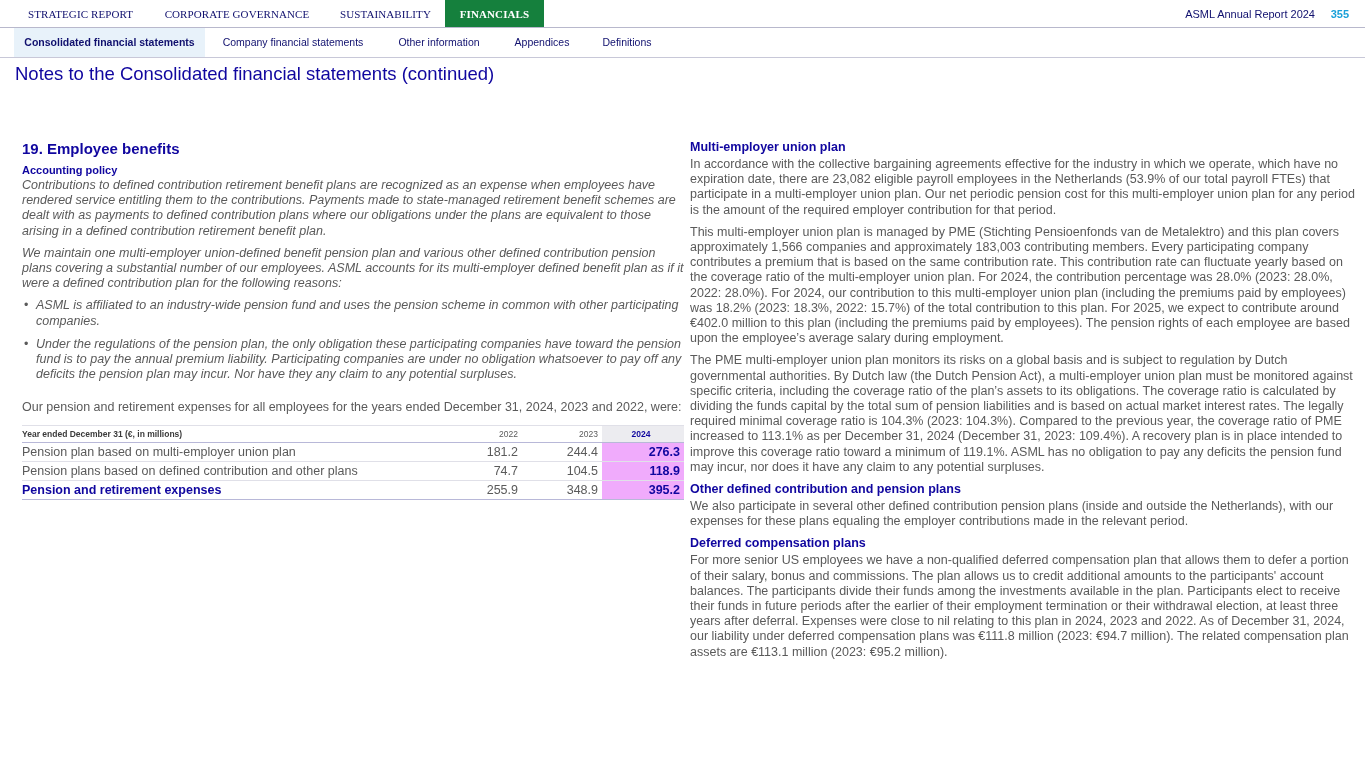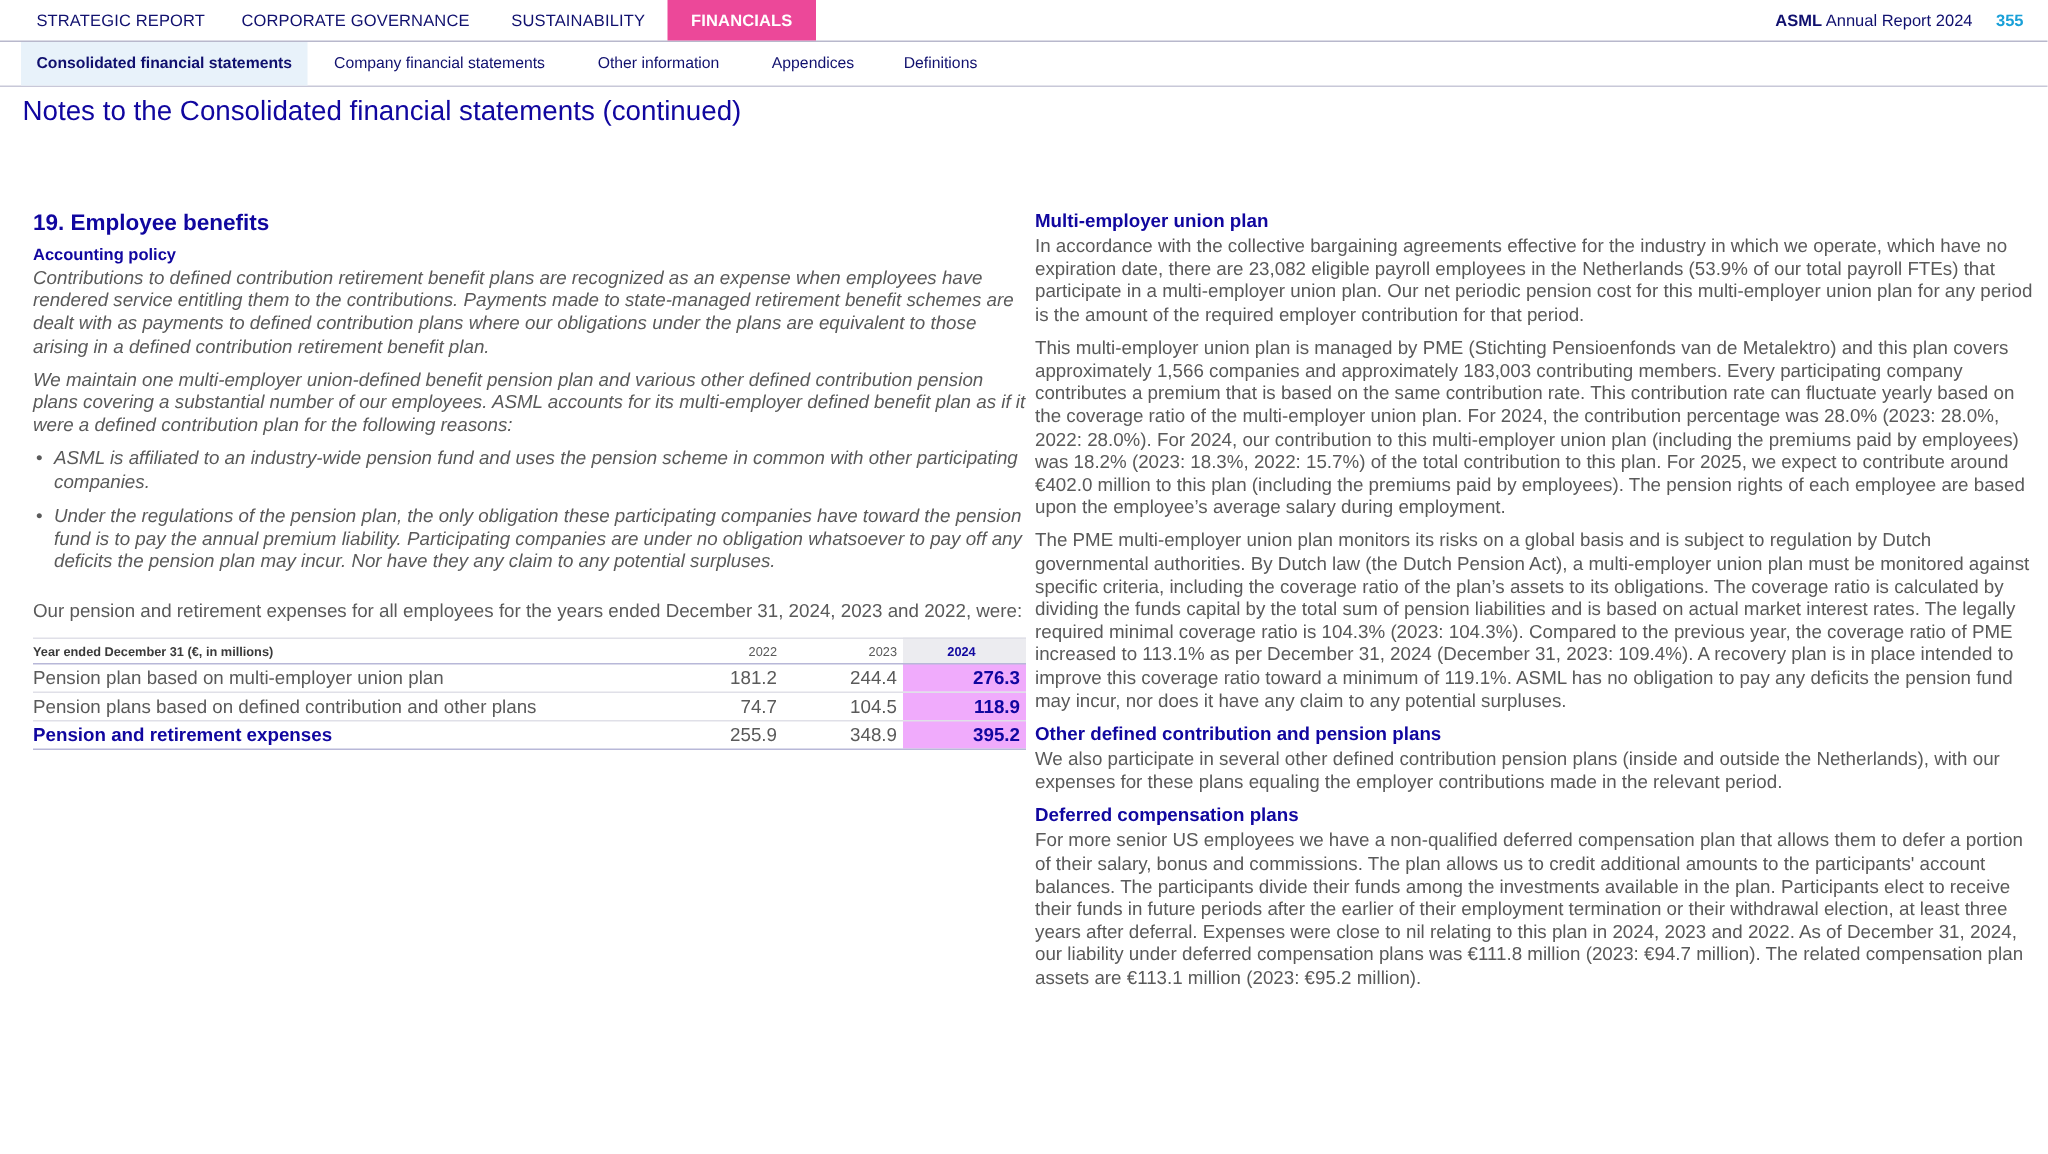--- a/index.html
+++ b/index.html
@@ -1,23 +1,23 @@
 <!DOCTYPE html>
 <html><head>
 <meta charset="utf-8">
 <style>
   * { box-sizing: border-box; margin: 0; padding: 0; }
   html, body { width: 1365px; height: 769px; overflow: hidden; background: #ffffff; }
   body { font-family: "Liberation Sans", sans-serif; color: #5a5a5a; }
 
   .topnav { position: absolute; left: 0; top: 0; width: 1365px; height: 28px; border-bottom: 1px solid #b8b8cc; }
-  .topnav .tab { position: absolute; top: 0; height: 27px; line-height: 29px; font-size: 11px; color: #10106e; letter-spacing: 0.1px; text-transform: uppercase; text-align: center; }
-  .topnav .tab.active { background: #ec4899; color: #ffffff; font-weight: bold; }
+  .topnav .tab { position: absolute; top: 0; height: 27px; line-height: 29px; font-size: 11px; color: #10106e; letter-spacing: 0.1px; text-transform: uppercase; text-align: center; font-family: Liberation Serif, serif; }
+  .topnav .tab.active { background: #15803d; color: #ffffff; font-weight: bold; }
   .topnav .brand { position: absolute; right: 50px; top: 0; line-height: 29px; font-size: 11px; color: #10106e; }
-  .topnav .brand b { font-weight: bold; margin-top: 28px; }
+  .topnav .brand b { font-weight: normal; margin-top: 28px; }
   .topnav .pagenum { position: absolute; right: 16px; top: 0; line-height: 29px; font-size: 11px; color: #19a0d8; font-weight: bold; }
 
   .subnav { position: absolute; left: 0; top: 28px; width: 1365px; height: 30px; border-bottom: 1px solid #c8c8d8; }
   .subnav .tab { position: absolute; top: 0; height: 29px; line-height: 29px; font-size: 10.5px; color: #10106e; text-align: center; }
   .subnav .tab.active { background: #e8f2fa; font-weight: bold; }
 
   .page-title { position: absolute; left: 15px; top: 63px; font-size: 18.5px; color: #10069f; font-weight: normal; }
 
   .col-left { position: absolute; left: 22px; top: 140px; width: 662px; }
   .col-right { position: absolute; left: 690px; top: 140px; width: 665px; }

